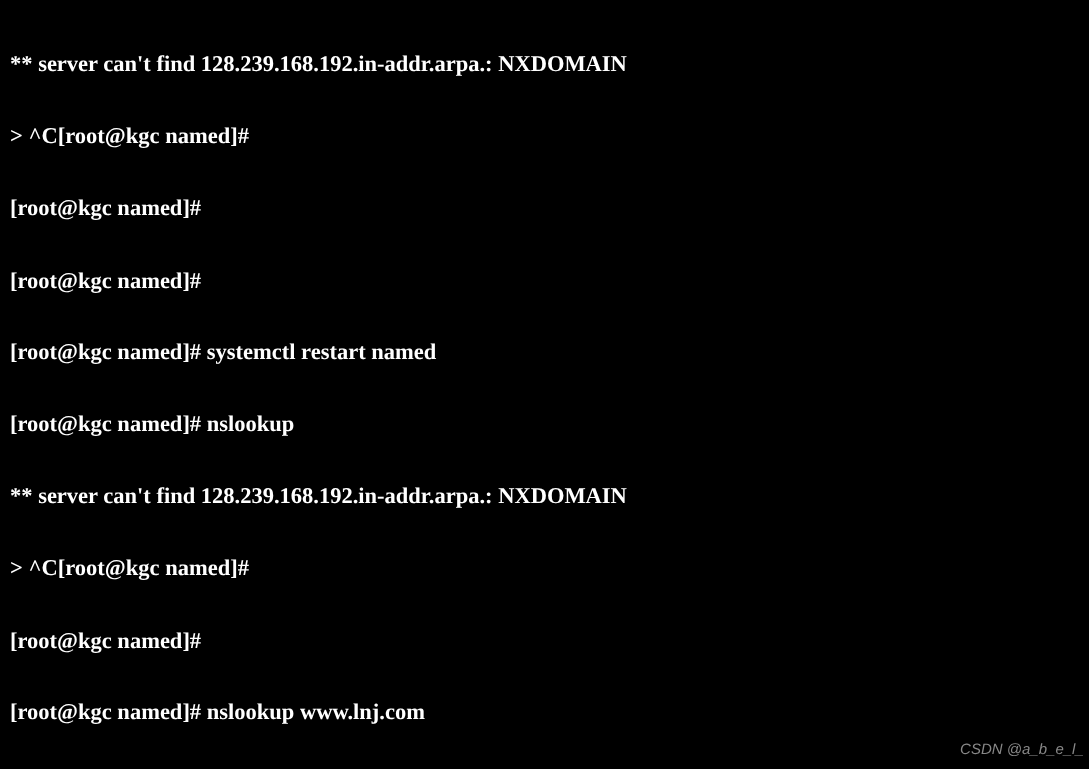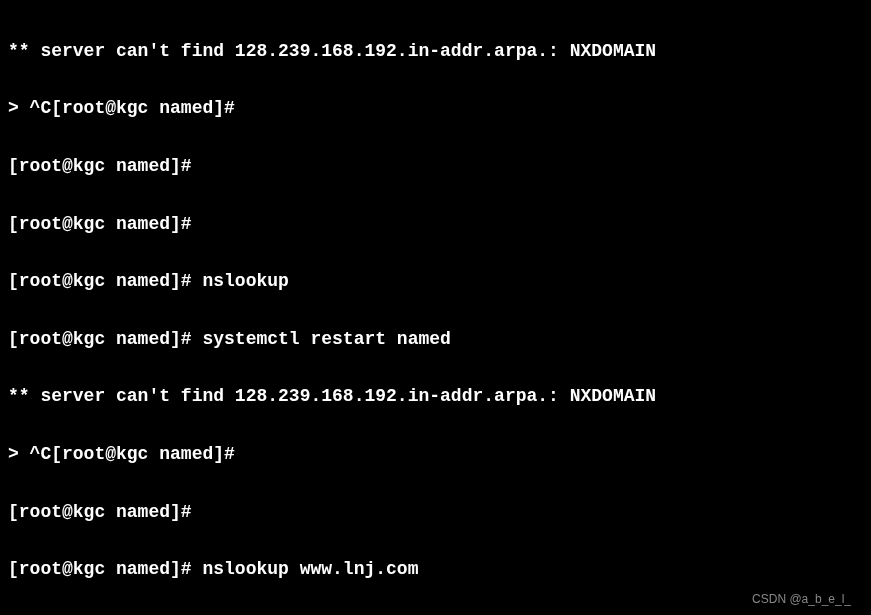--- a/index.html
+++ b/index.html
@@ -18,41 +18,43 @@
       height: 615px;
       overflow: hidden;
       position: relative;
       line-height: 1.6;
     }
     .terminal {
       white-space: pre;
     }
     .line {
       display: block;
+      font-family: Liberation Serif, serif;
     }
     .watermark {
       position: absolute;
       bottom: 6px;
-      right: 20px;
+      right: 4px;
       font-size: 12px;
       font-weight: normal;
       color: #888;
       font-family: sans-serif;
+      font-style: italic;
     }
   </style>
 </head>
 <body>
 
 <div class="terminal">
 <span class="line">** server can't find 128.239.168.192.in-addr.arpa.: NXDOMAIN</span>
 <span class="line">&gt; ^C[root@kgc named]#</span>
 <span class="line">[root@kgc named]#</span>
 <span class="line">[root@kgc named]#</span>
+<span class="line">[root@kgc named]# systemctl restart named</span>
 <span class="line">[root@kgc named]# nslookup</span>
-<span class="line">[root@kgc named]# systemctl restart named</span>
 <span class="line">** server can't find 128.239.168.192.in-addr.arpa.: NXDOMAIN</span>
 <span class="line">&gt; ^C[root@kgc named]#</span>
 <span class="line">[root@kgc named]#</span>
 <span class="line">[root@kgc named]# nslookup www.lnj.com</span>
 
 
 <span class="line"></span>
 
 
 

